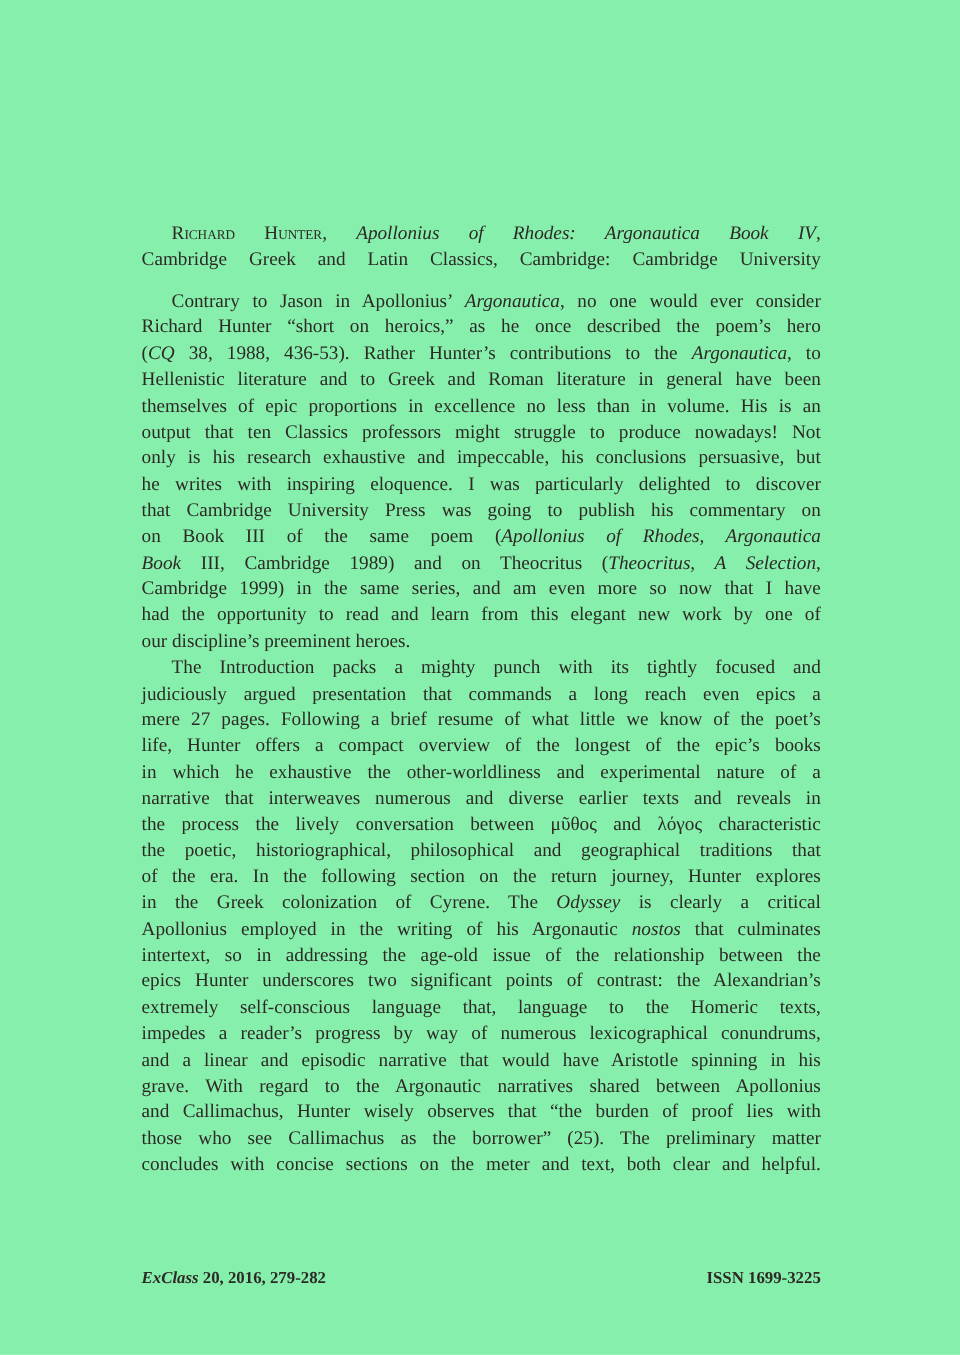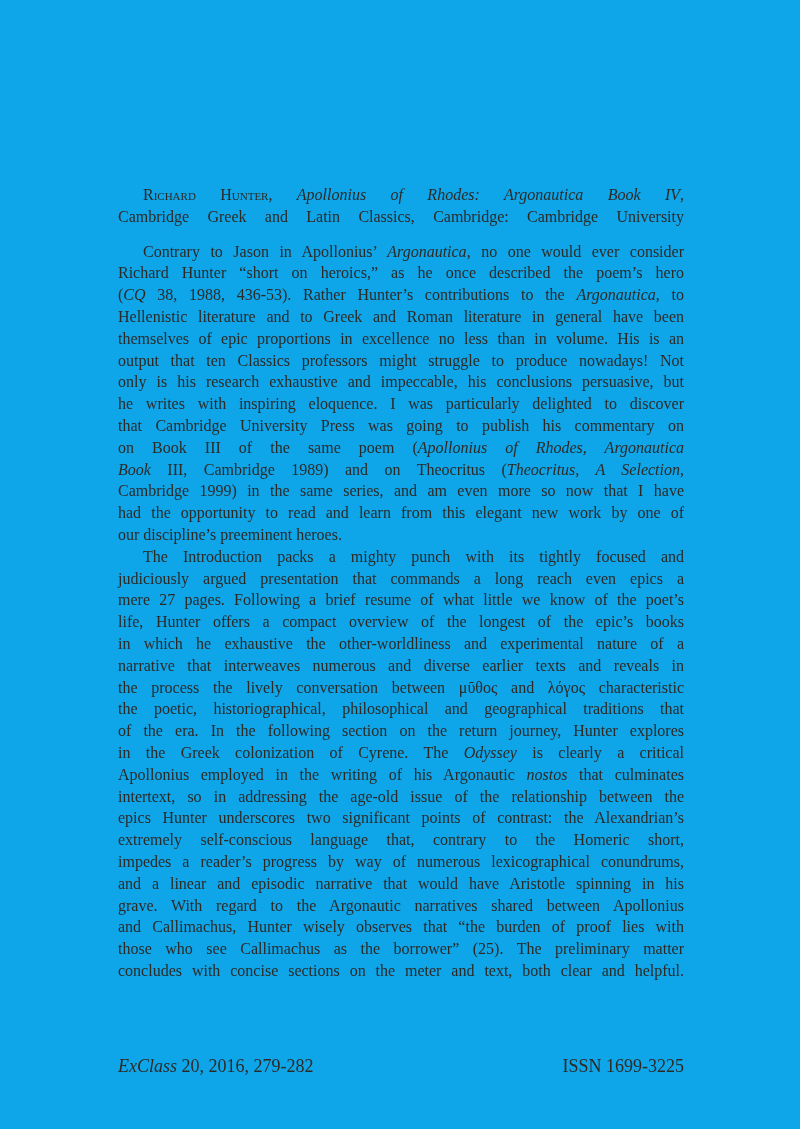--- a/index.html
+++ b/index.html
@@ -10,21 +10,21 @@
     width: 800px;
     height: 1129px;
     background: #ffffff;
     font-family: "Liberation Serif", "DejaVu Serif", serif;
     color: #2d2a26;
   }
   .page {
     position: relative;
     width: 800px;
     height: 1129px;
-    background: #0ea5e9;
+    background: #86efac;
     overflow: hidden;
   }
   .content {
     position: absolute;
     left: 118px;
     top: 184px;
     width: 566px;
     font-size: 16px;
   }
   .line {
@@ -48,22 +48,23 @@
   .review-header {
     margin-bottom: 13px;
   }
   .page-footer {
     position: absolute;
     left: 118px;
     top: 1056px;
     width: 566px;
     display: flex;
     justify-content: space-between;
-    font-size: 18px;
+    font-size: 14px;
     line-height: 20px;
+    font-weight: bold;
   }
 </style>
 </head>
 <body style="background: rgb(255, 255, 255); color: rgb(45, 42, 38);">
 
 <div class="page">
   <main class="content">
     <header id="review-header" class="review-header">
         <div class="line indent"><span class="seg-sc">Richard Hunter</span><span>, </span><span class="seg-i">Apollonius of Rhodes: Argonautica Book IV</span><span>,</span></div>
         <div class="line"><span>Cambridge Greek and Latin Classics, Cambridge: Cambridge University</span></div>
@@ -92,21 +93,21 @@
           <div class="line"><span>life, Hunter offers a compact overview of the longest of the epic’s books</span></div>
           <div class="line"><span>in which he exhaustive the other-worldliness and experimental nature of a</span></div>
           <div class="line"><span>narrative that interweaves numerous and diverse earlier texts and reveals in</span></div>
           <div class="line"><span>the process the lively conversation between μῦθος and λόγος characteristic</span></div>
           <div class="line"><span>the poetic, historiographical, philosophical and geographical traditions that</span></div>
           <div class="line"><span>of the era. In the following section on the return journey, Hunter explores</span></div>
           <div class="line"><span>in the Greek colonization of Cyrene. The </span><span class="seg-i">Odyssey</span><span> is clearly a critical</span></div>
           <div class="line"><span>Apollonius employed in the writing of his Argonautic </span><span class="seg-i">nostos</span><span> that culminates</span></div>
           <div class="line"><span>intertext, so in addressing the age-old issue of the relationship between the</span></div>
           <div class="line"><span>epics Hunter underscores two significant points of contrast: the Alexandrian’s</span></div>
-          <div class="line"><span>extremely self-conscious language that, contrary to the Homeric short,</span></div>
+          <div class="line"><span>extremely self-conscious language that, language to the Homeric texts,</span></div>
           <div class="line"><span>impedes a reader’s progress by way of numerous lexicographical conundrums,</span></div>
           <div class="line"><span>and a linear and episodic narrative that would have Aristotle spinning in his</span></div>
           <div class="line"><span>grave. With regard to the Argonautic narratives shared between Apollonius</span></div>
           <div class="line"><span>and Callimachus, Hunter wisely observes that “the burden of proof lies with</span></div>
           <div class="line"><span>those who see Callimachus as the borrower” (25). The preliminary matter</span></div>
           <div class="line"><span>concludes with concise sections on the meter and text, both clear and helpful.</span></div>
         </div>
       </section>
   </main>
   <footer class="page-footer">

